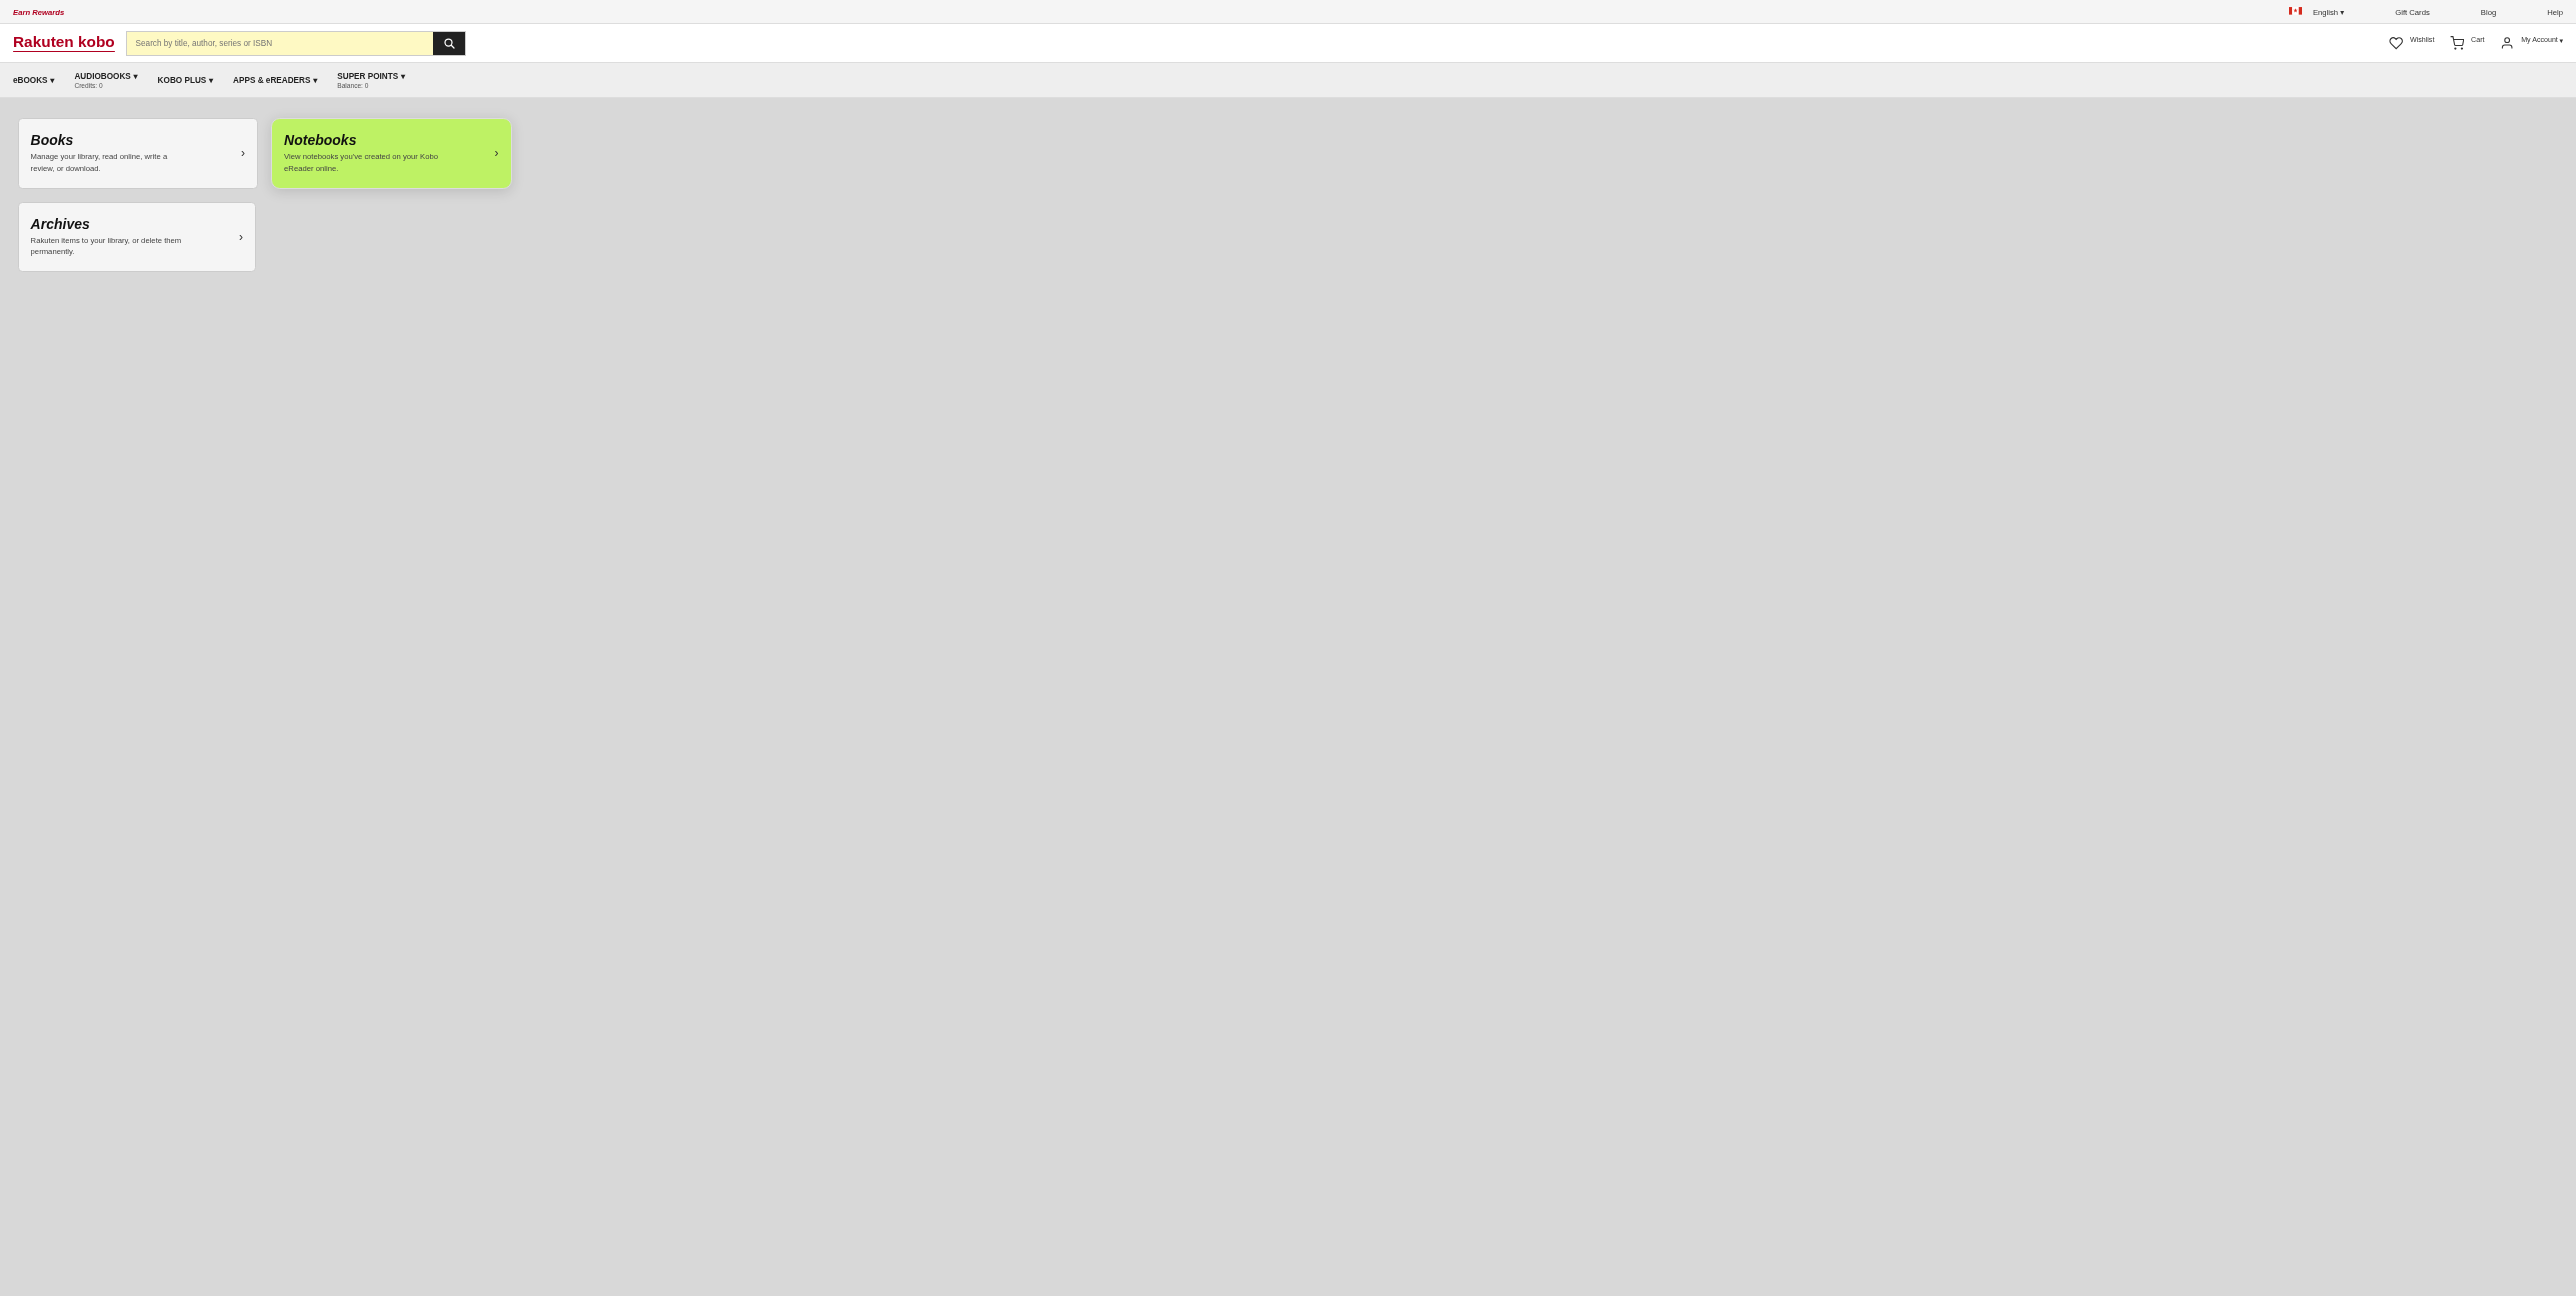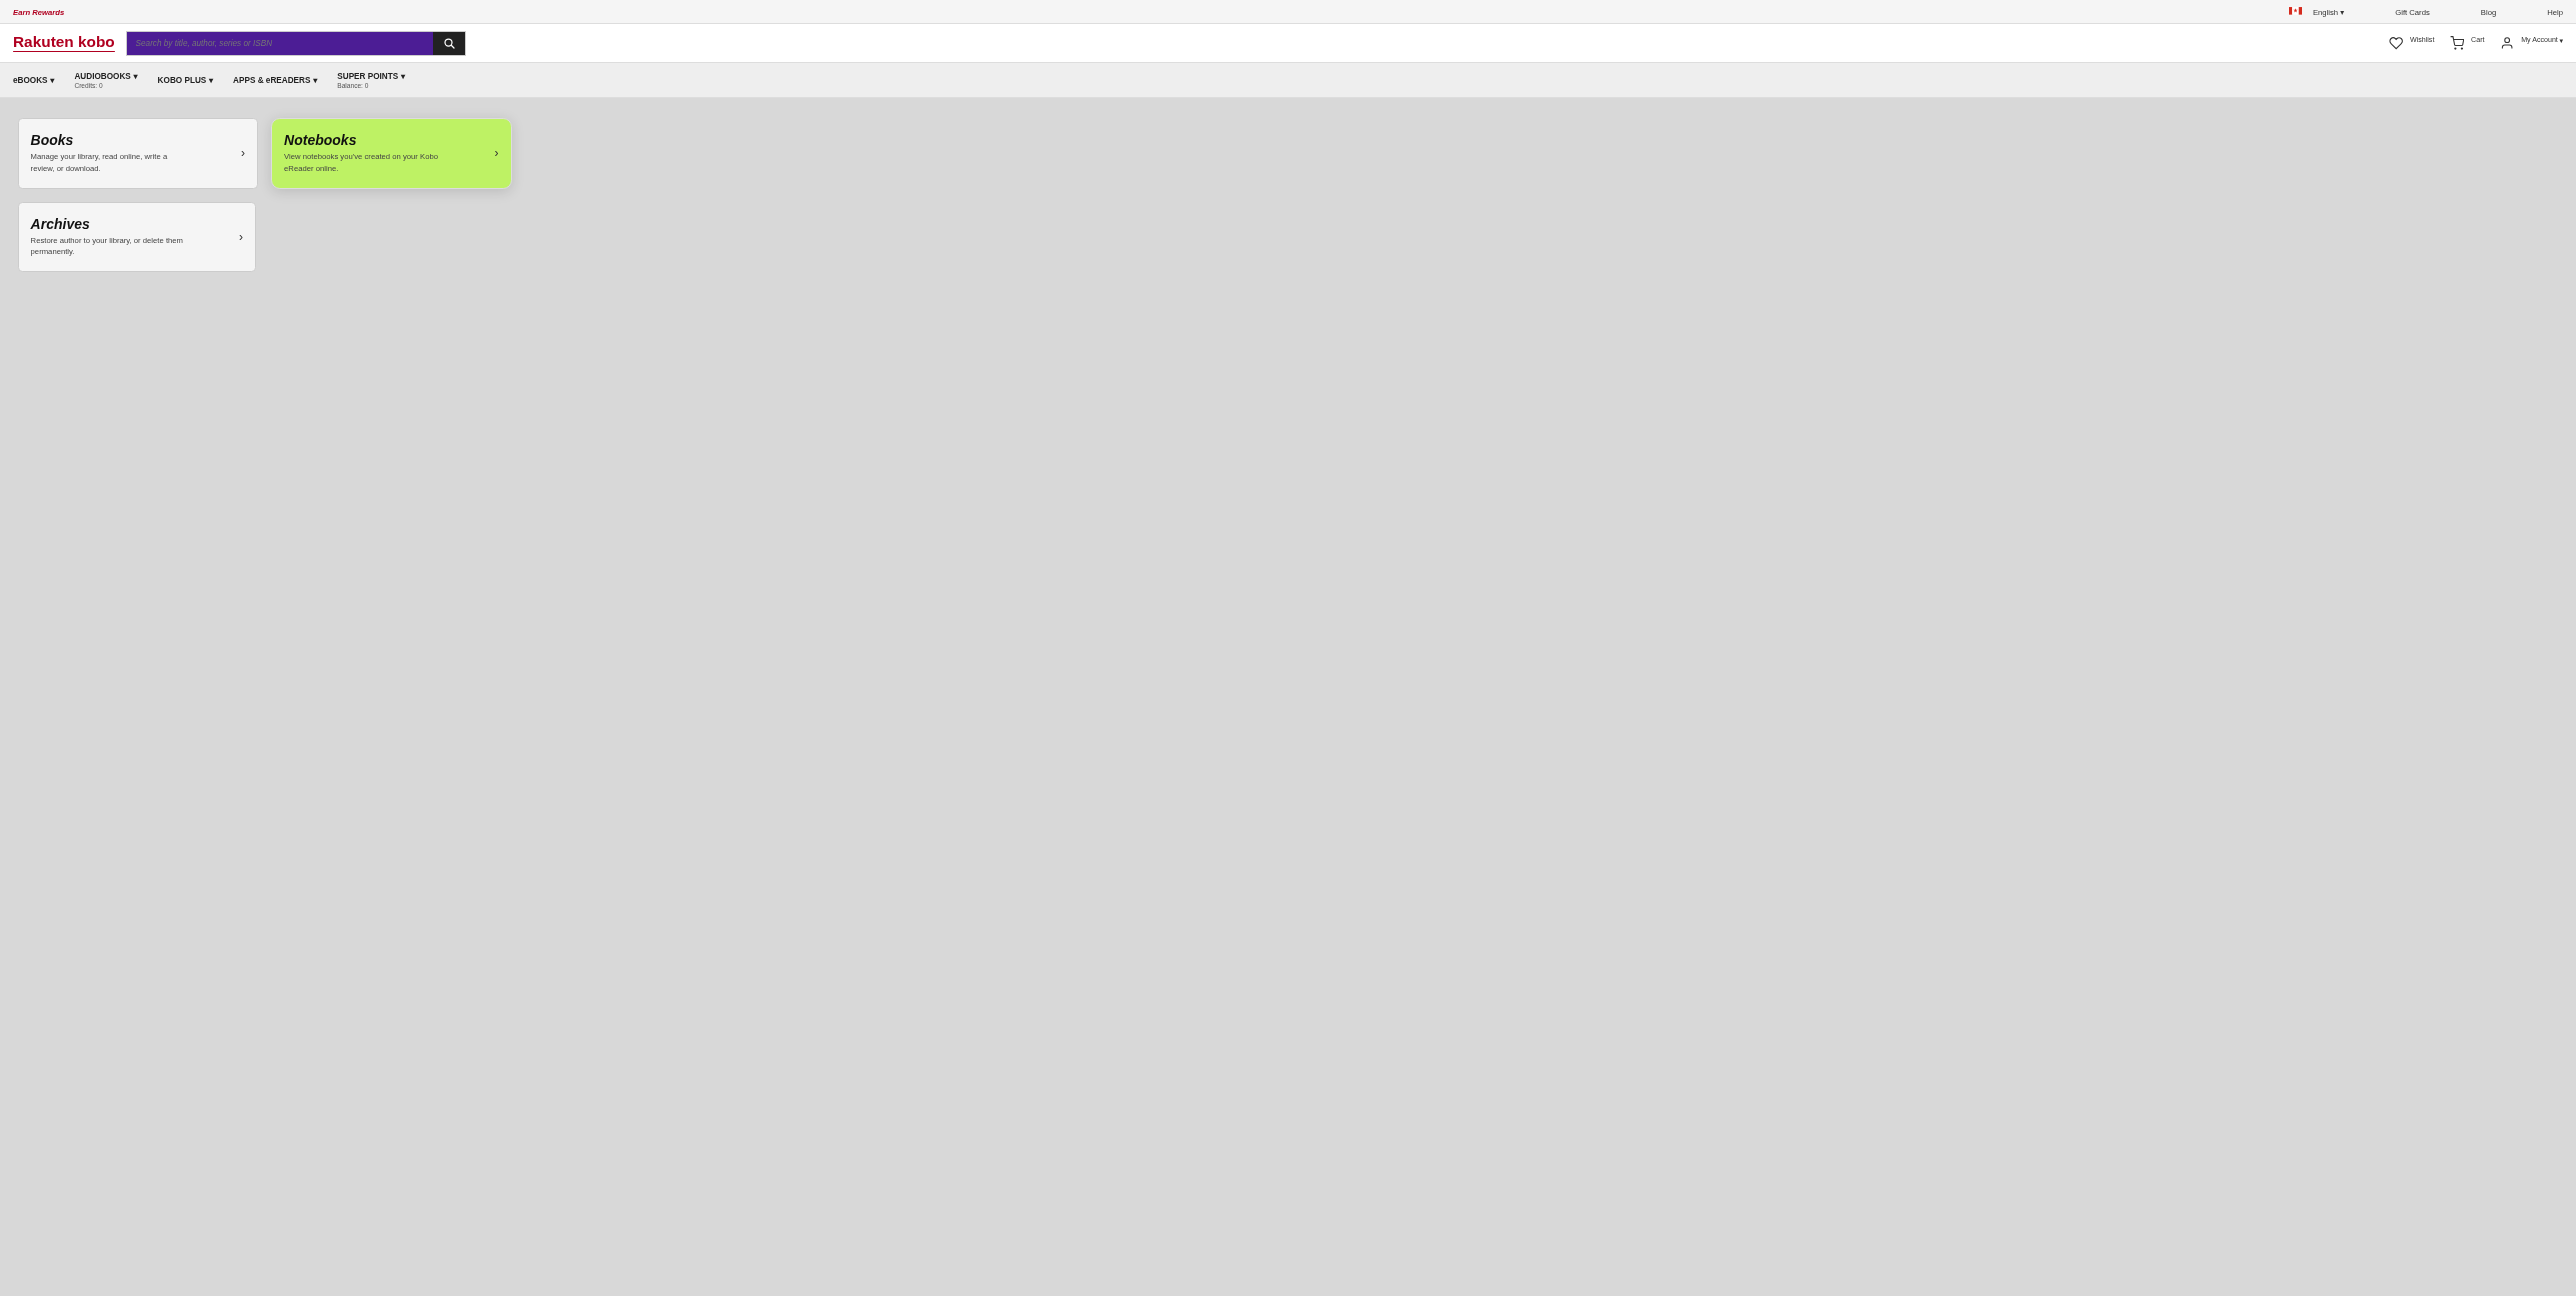--- a/index.html
+++ b/index.html
@@ -74,22 +74,21 @@
       max-width: 340px;
       border: 0.8px solid #ccc;
     }
     .search-input {
       flex: 1;
       padding: 5.5px 8.8px;
       font-size: 8.2px;
       border: none;
       outline: none;
       color: #888;
-      background: #4c1d95;
-      font-style: italic;
+      background: #fef9c3;
     }
     .search-button {
       background: #222;
       border: none;
       padding: 5.5px 10px;
       cursor: pointer;
       display: flex;
       align-items: center;
       justify-content: center;
     }
@@ -358,21 +357,21 @@
       </div>
       <span class="card-arrow chevron"></span>
     </div>
   </div>
 
   <div class="cards-bottom">
 
     <div class="card">
       <div class="card-text">
         <div class="card-title">Archives</div>
-        <div class="card-desc">Restore author to your library, or delete them permanently.</div>
+        <div class="card-desc">Rakuten items to your library, or delete them permanently.</div>
       </div>
       <span class="card-arrow chevron"></span>
     </div>
 
     <div></div>
   </div>
 </div>
 
 
 </body></html>

